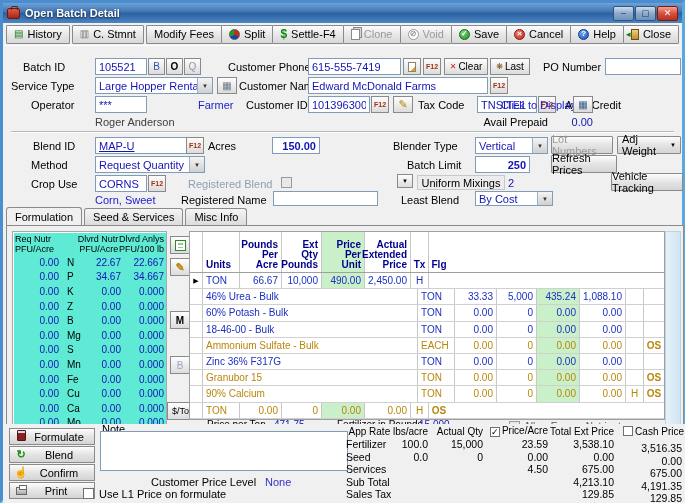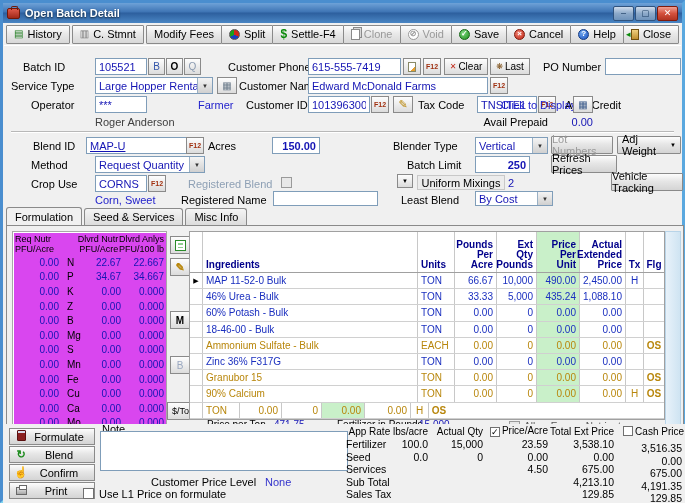--- a/index.html
+++ b/index.html
@@ -64,21 +64,21 @@
   .bigbtn.disabled { color:#9a9a9a; }
   .cb { position:absolute; width:11px; height:11px; background:#fff; border:1px solid #707070; font-size:9px; line-height:10px; text-align:center; color:#000; }
   .cb.dis { background:#e8e8e8; color:#808080; border-color:#9a9a9a; }
   
   .tabs { position:absolute; left:3px; top:185px; height:17px; display:flex; }
   .tab { height:17px; padding:2px 8px 0; border:1px solid #8a8a8a; border-bottom:none; border-radius:3px 3px 0 0;
     background:linear-gradient(#f4f4f4,#dcdcdc); margin-right:2px; font-size:11px; }
   .tab.active { background:#f0f0f0; height:18px; margin-top:-1px; padding-top:3px; position:relative; z-index:2; }
   .mainpanel { position:absolute; left:3px; top:201px; width:678px; height:219px; background:#f0f0f0; border:1px solid #8a8a8a; }
   
-  .nutpanel { position:absolute; left:5px; top:5px; width:155px; height:207px; background:#d946ef;
+  .nutpanel { position:absolute; left:5px; top:5px; width:155px; height:207px; background:#5eead4;
     border:1px solid #a8a8a8; box-shadow:inset 1px 1px 0 #fff; font-size:10px; }
   .nuthead { display:flex; padding:2px 2px 1px; color:#000; font-size:9px; line-height:10px; }
   .nuthead .nh { white-space:pre-line; }
   .nh1 { width:56px; text-align:left; }
   .nh2 { width:48px; text-align:right; }
   .nh3 { width:46px; text-align:right; }
   .nutrow { display:flex; height:14.6px; align-items:center; padding:0 2px; color:#1414b4; }
   .nreq { width:44px; text-align:right; }
   .nsym { width:22px; text-align:left; padding-left:8px; color:#000; }
   .ndlv { width:40px; text-align:right; }
@@ -268,21 +268,21 @@
   <span class="lbl linklike" style="left:495px; top:95px; width:92px; text-align:left; left:498px; top:95px;">Click to Display</span>
   <span class="minibtn" style="left:570px; top:93px; width:20px;">
       <span class="gicon" style="color:#3a5a8a">▦</span>
     </span>
   <span class="lbl" style="left:465px; top:112px; width:90px; text-align:right; left:455px;">Avail Prepaid</span>
   <span class="lbl navytext" style="left:555px; top:112px; width:35px; text-align:right;">0.00</span>
 
   <div class="hsep" style="top:128px;"></div>
 
   <span class="lbl" style="left:30px; top:136px; width:58px;">Blend ID</span>
-  <input class="field" style="left: 83px; top: 134px; width: 106px; text-decoration: underline;" readonly="" value="MAP-U">
+  <input class="field" style="left: 92px; top: 134px; width: 106px; text-decoration: underline;" readonly="" value="MAP-U">
   <span class="minibtn" style="left:183px; top:134px; width:18px;">
       <span class="f12">F12</span>
     </span>
 
   <span class="lbl" style="left:205px; top:136px; width:60px;">Acres</span>
   <input class="field num" style="left: 269px; top: 134px; width: 48px;" value="150.00">
 
   <span class="lbl" style="left:390px; top:136px; width:78px;">Blender Type</span>
   <span class="selectbox" style="left:472px; top:134px; width:73px;">
     <span class="sval">Vertical</span>
@@ -428,41 +428,39 @@
     <span class="sidebtn" style="left:163px; top:32px;">
         <span class="pencil">✎</span>
       </span>
     <span class="sidebtn" style="left:163px; top:85px;">M</span>
     <span class="sidebtn dis" style="left:163px; top:130px; font-weight:normal; color:#9aa8c0;">B</span>
     <span class="sidebtn" style="left:160px; top:176px; width:32px; font-weight:normal; font-size:9px;">$/Ton</span>
 
     <div class="grid">
       <div class="ghead">
         <span class="gc c-sel"></span>
-        <span class="gc c-ing">Ingredients</span>
         <span class="gc c-unit">Units</span>
         <span class="gc c-ppa" style="justify-content:flex-end; text-align:right;">Pounds
 Per
 Acre</span>
         <span class="gc c-ext" style="justify-content:flex-end; text-align:right;">Ext
 Qty
 Pounds</span>
         <span class="gc c-ppu" style="justify-content:flex-end; text-align:right;">Price
 Per
 Unit</span>
         <span class="gc c-aep" style="justify-content:flex-end; text-align:right;">Actual
 Extended
 Price</span>
         <span class="gc c-tx">Tx</span>
         <span class="gc c-flg">Flg</span>
       </div>
       <div id="grid-body">
           <div class="grow">
             <span class="gc c-sel">▶</span>
-            <span class="gc c-ing">MAP 11-52-0 Bulk</span>
             <span class="gc c-unit">TON</span>
             <span class="gc c-ppa">66.67</span>
             <span class="gc c-ext">10,000</span>
             <span class="gc c-ppu">490.00</span>
             <span class="gc c-aep">2,450.00</span>
             <span class="gc c-tx">H</span>
             <span class="gc c-flg"></span>
           </div>
           <div class="grow">
             <span class="gc c-sel"></span>

